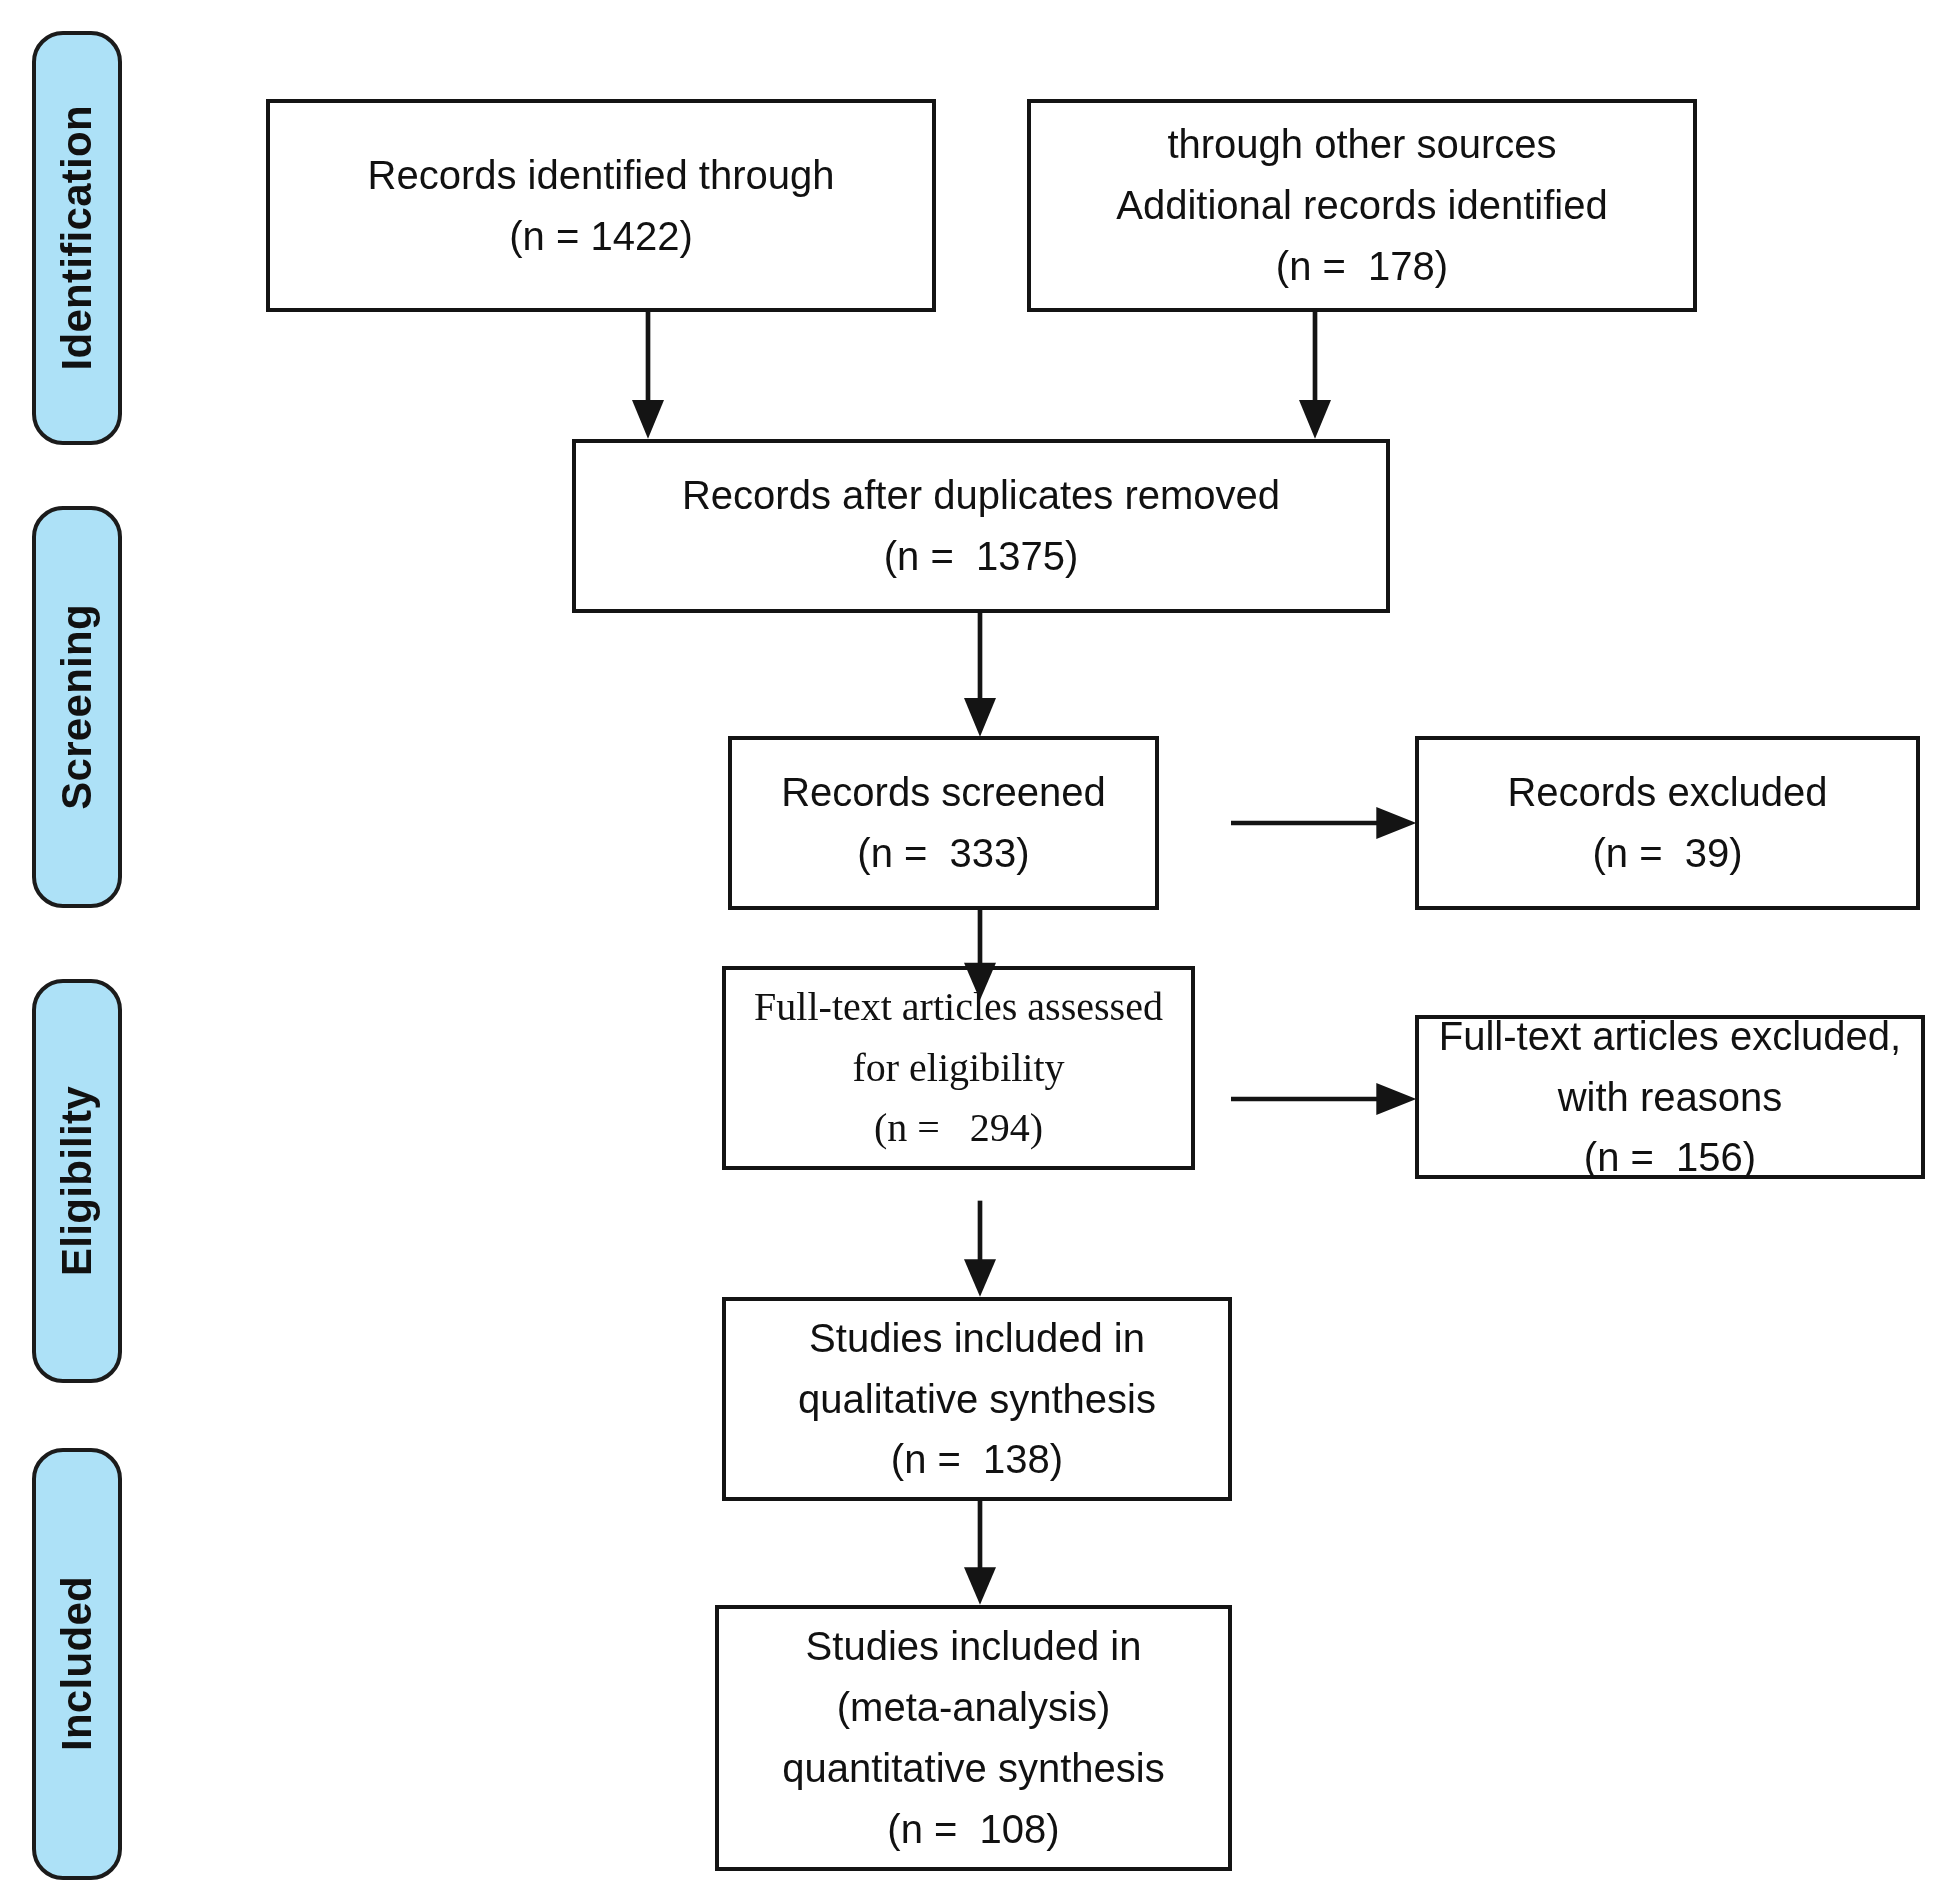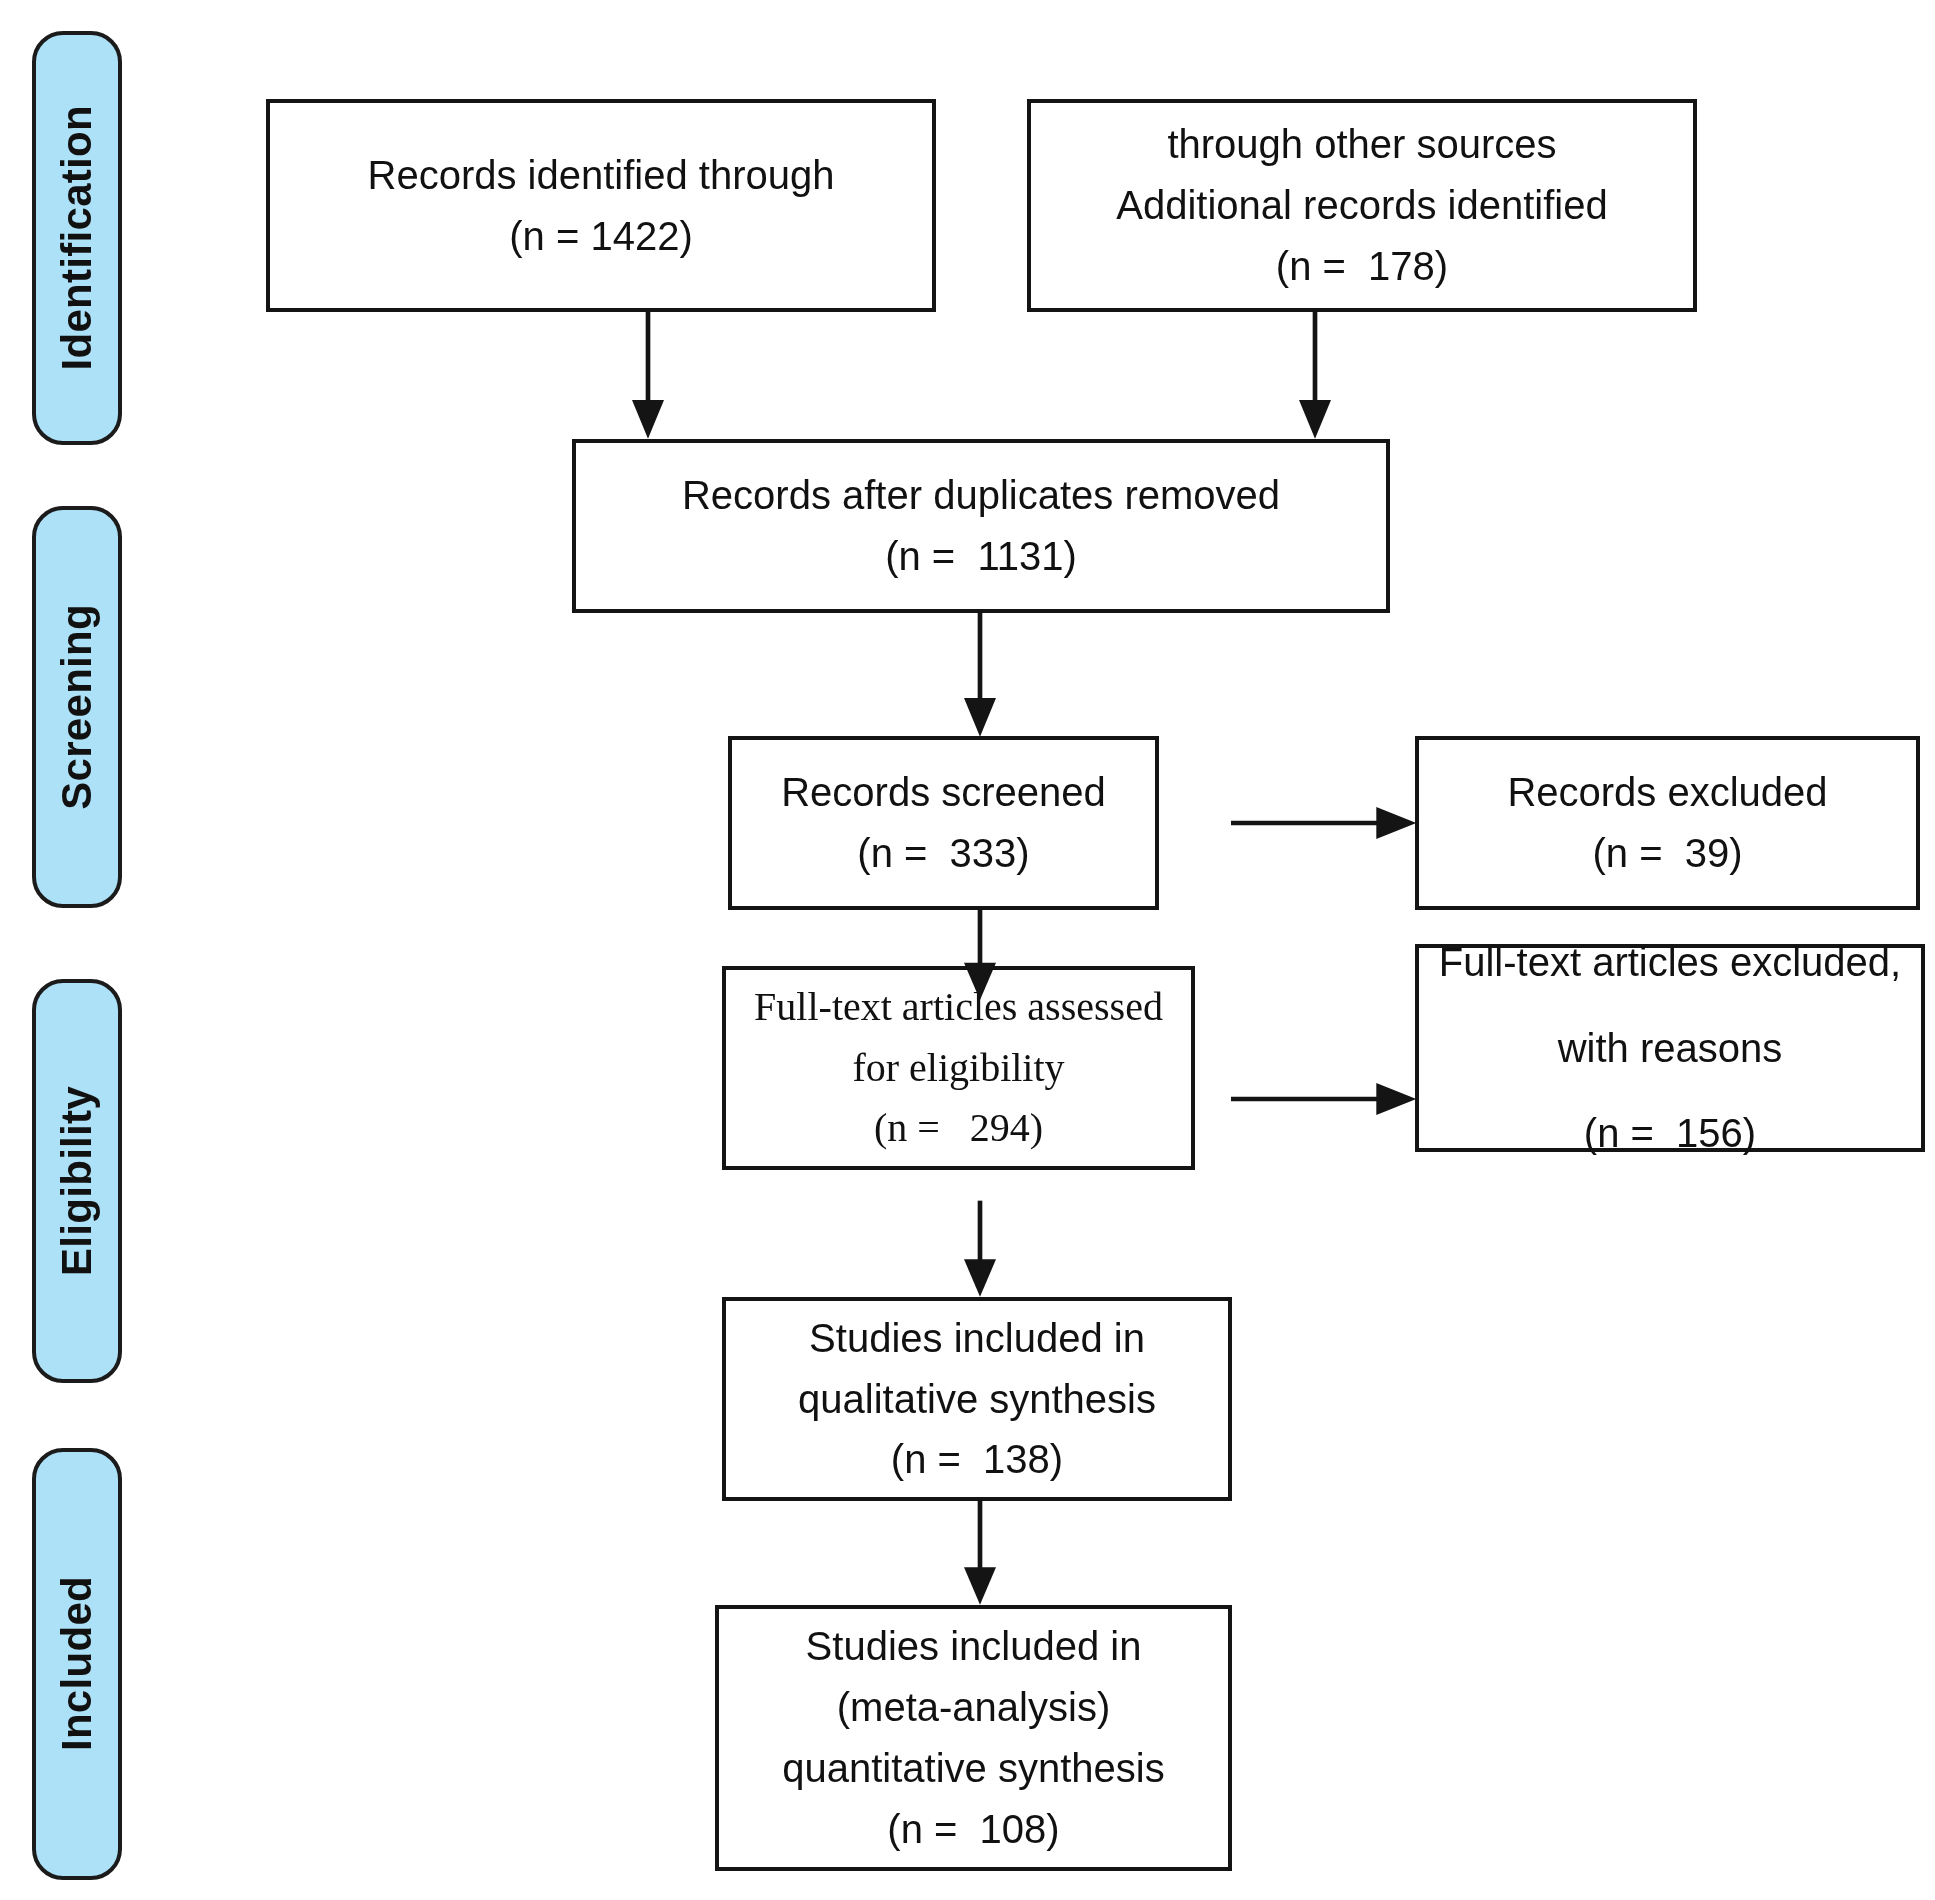--- a/index.html
+++ b/index.html
@@ -97,40 +97,40 @@
   </div>
 
   <div class="flow-box" style="left:1027px; top:99px; width:670px; height:213px;">
     <div class="line">through other sources</div>
     <div class="line">Additional records identified</div>
     <div class="line">(n =  178)</div>
   </div>
 
   <div class="flow-box" style="left:572px; top:439px; width:818px; height:174px;">
     <div class="line">Records after duplicates removed</div>
-    <div class="line">(n =  1131)</div>
+    <div class="line">(n =  1375)</div>
   </div>
 
   <div class="flow-box" style="left:728px; top:736px; width:431px; height:174px;">
     <div class="line">Records screened</div>
     <div class="line">(n =  333)</div>
   </div>
 
   <div class="flow-box" style="left:1415px; top:736px; width:505px; height:174px;">
     <div class="line">Records excluded</div>
     <div class="line">(n =  39)</div>
   </div>
 
   <div class="flow-box" style="left:722px; top:966px; width:473px; height:204px;font-family:Liberation Serif, serif;">
     <div class="line">Full-text articles assessed</div>
     <div class="line">for eligibility</div>
     <div class="line">(n =   294)</div>
   </div>
 
-  <div class="flow-box" style="left:1415px; top:944px; width:510px; height:208px;gap:25px;">
+  <div class="flow-box" style="left:1415px; top:1015px; width:510px; height:164px;">
     <div class="line">Full-text articles excluded,</div>
     <div class="line">with reasons</div>
     <div class="line">(n =  156)</div>
   </div>
 
   <div class="flow-box" style="left:722px; top:1297px; width:510px; height:204px;">
     <div class="line">Studies included in</div>
     <div class="line">qualitative synthesis</div>
     <div class="line">(n =  138)</div>
   </div>

